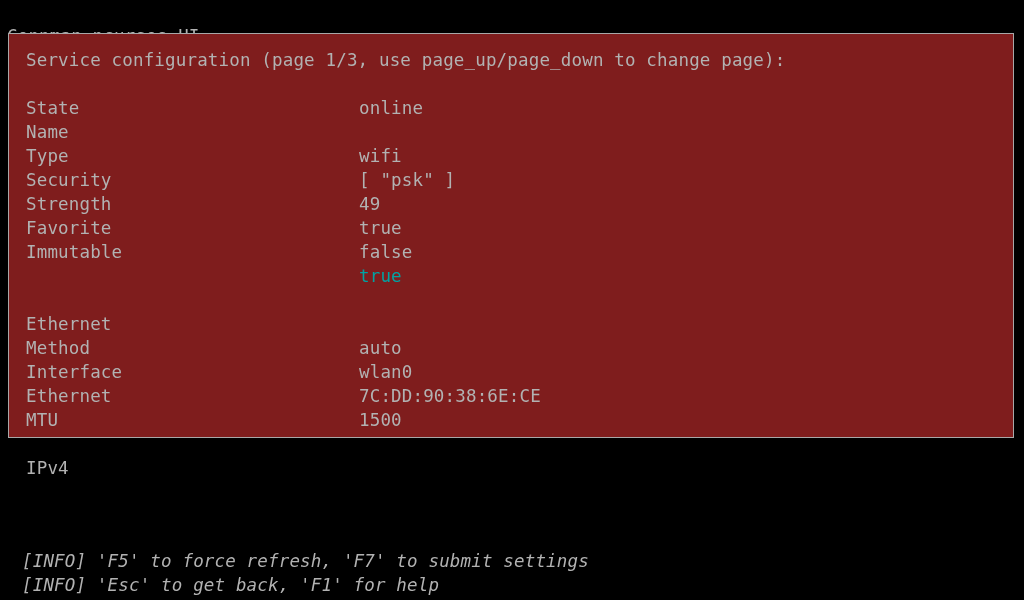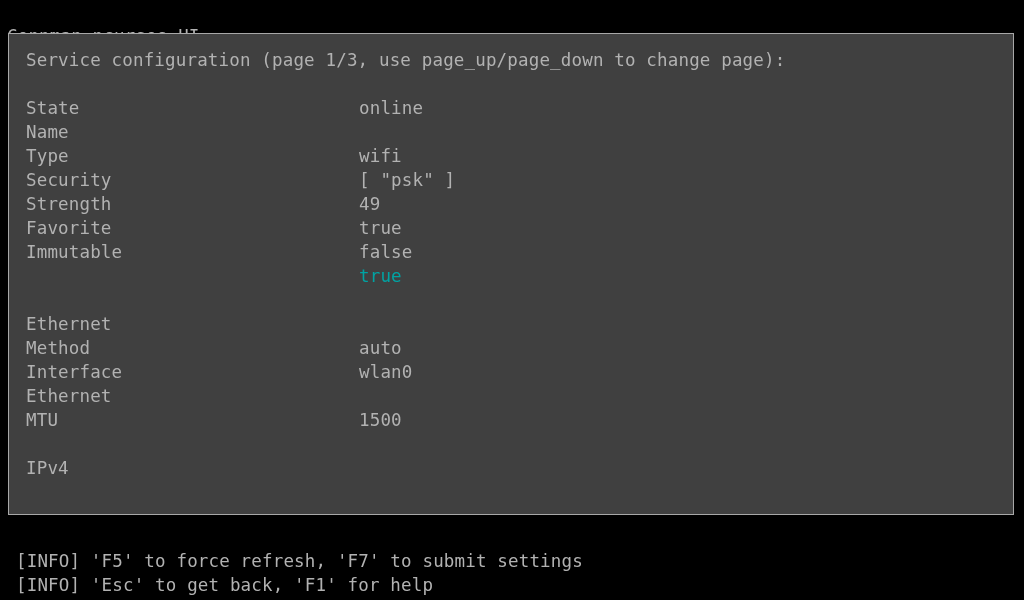--- a/index.html
+++ b/index.html
@@ -48,24 +48,24 @@
   .title-text   { left: 7px;   }
   .state-text   { left: 557px; }
   .offline-text { left: 788px; }
 
   
   #panel {
     position: absolute;
     left: 8px;
     top: 33px;
     width: 1006px;
-    height: 482px;
+    height: 405px;
     border: 1px solid #a8a8a8;
     box-sizing: border-box;
-    background: #404040;
+    background: #7f1d1d;
   }
 
   
   #panel-content {
     position: absolute;
     left: 0;
     top: 0;
     width: 100%;
     height: 100%;
   }
@@ -83,23 +83,24 @@
 
   
   #footer {
     position: absolute;
     left: 0;
     top: 549px;
     width: 1024px;
   }
   .info-line {
     position: absolute;
-    left: 16px;
+    left: 22px;
     white-space: pre;
     letter-spacing: 0.16px;
+    font-style: italic;
   }
   .info-line-0 { top: 0px;  }
   .info-line-1 { top: 24px; }
 </style>
 </head>
 <body>
 
 <div id="screen">
 
   <div class="row" id="titlebar">
@@ -115,21 +116,21 @@
         <div class="row" style="top: 86px;"><span class="cell label">Name</span></div>
         <div class="row" style="top: 110px;"><span class="cell label">Type</span><span class="cell value">wifi</span></div>
         <div class="row" style="top: 134px;"><span class="cell label">Security</span><span class="cell value">[ "psk" ]</span></div>
         <div class="row" style="top: 158px;"><span class="cell label">Strength</span><span class="cell value">49</span></div>
         <div class="row" style="top: 182px;"><span class="cell label">Favorite</span><span class="cell value">true</span></div>
         <div class="row" style="top: 206px;"><span class="cell label">Immutable</span><span class="cell value">false</span></div>
         <div class="row" style="top: 230px;"><span class="cell value focused-value">true</span></div>
         <div class="row" style="top: 278px;"><span class="cell section">Ethernet</span></div>
         <div class="row" style="top: 302px;"><span class="cell label">Method</span><span class="cell value">auto</span></div>
         <div class="row" style="top: 326px;"><span class="cell label">Interface</span><span class="cell value">wlan0</span></div>
-        <div class="row" style="top: 350px;"><span class="cell label">Ethernet</span></div>
+        <div class="row" style="top: 350px;"><span class="cell label">Ethernet</span><span class="cell value">7C:DD:90:38:6E:CE</span></div>
         <div class="row" style="top: 374px;"><span class="cell label">MTU</span><span class="cell value">1500</span></div>
         <div class="row" style="top: 422px;"><span class="cell section">IPv4</span></div>
       </div>
   </div>
 
   <div id="footer">
       <div class="info-line info-line-0">[INFO] 'F5' to force refresh, 'F7' to submit settings</div>
       <div class="info-line info-line-1">[INFO] 'Esc' to get back, 'F1' for help</div>
     </div>
 

